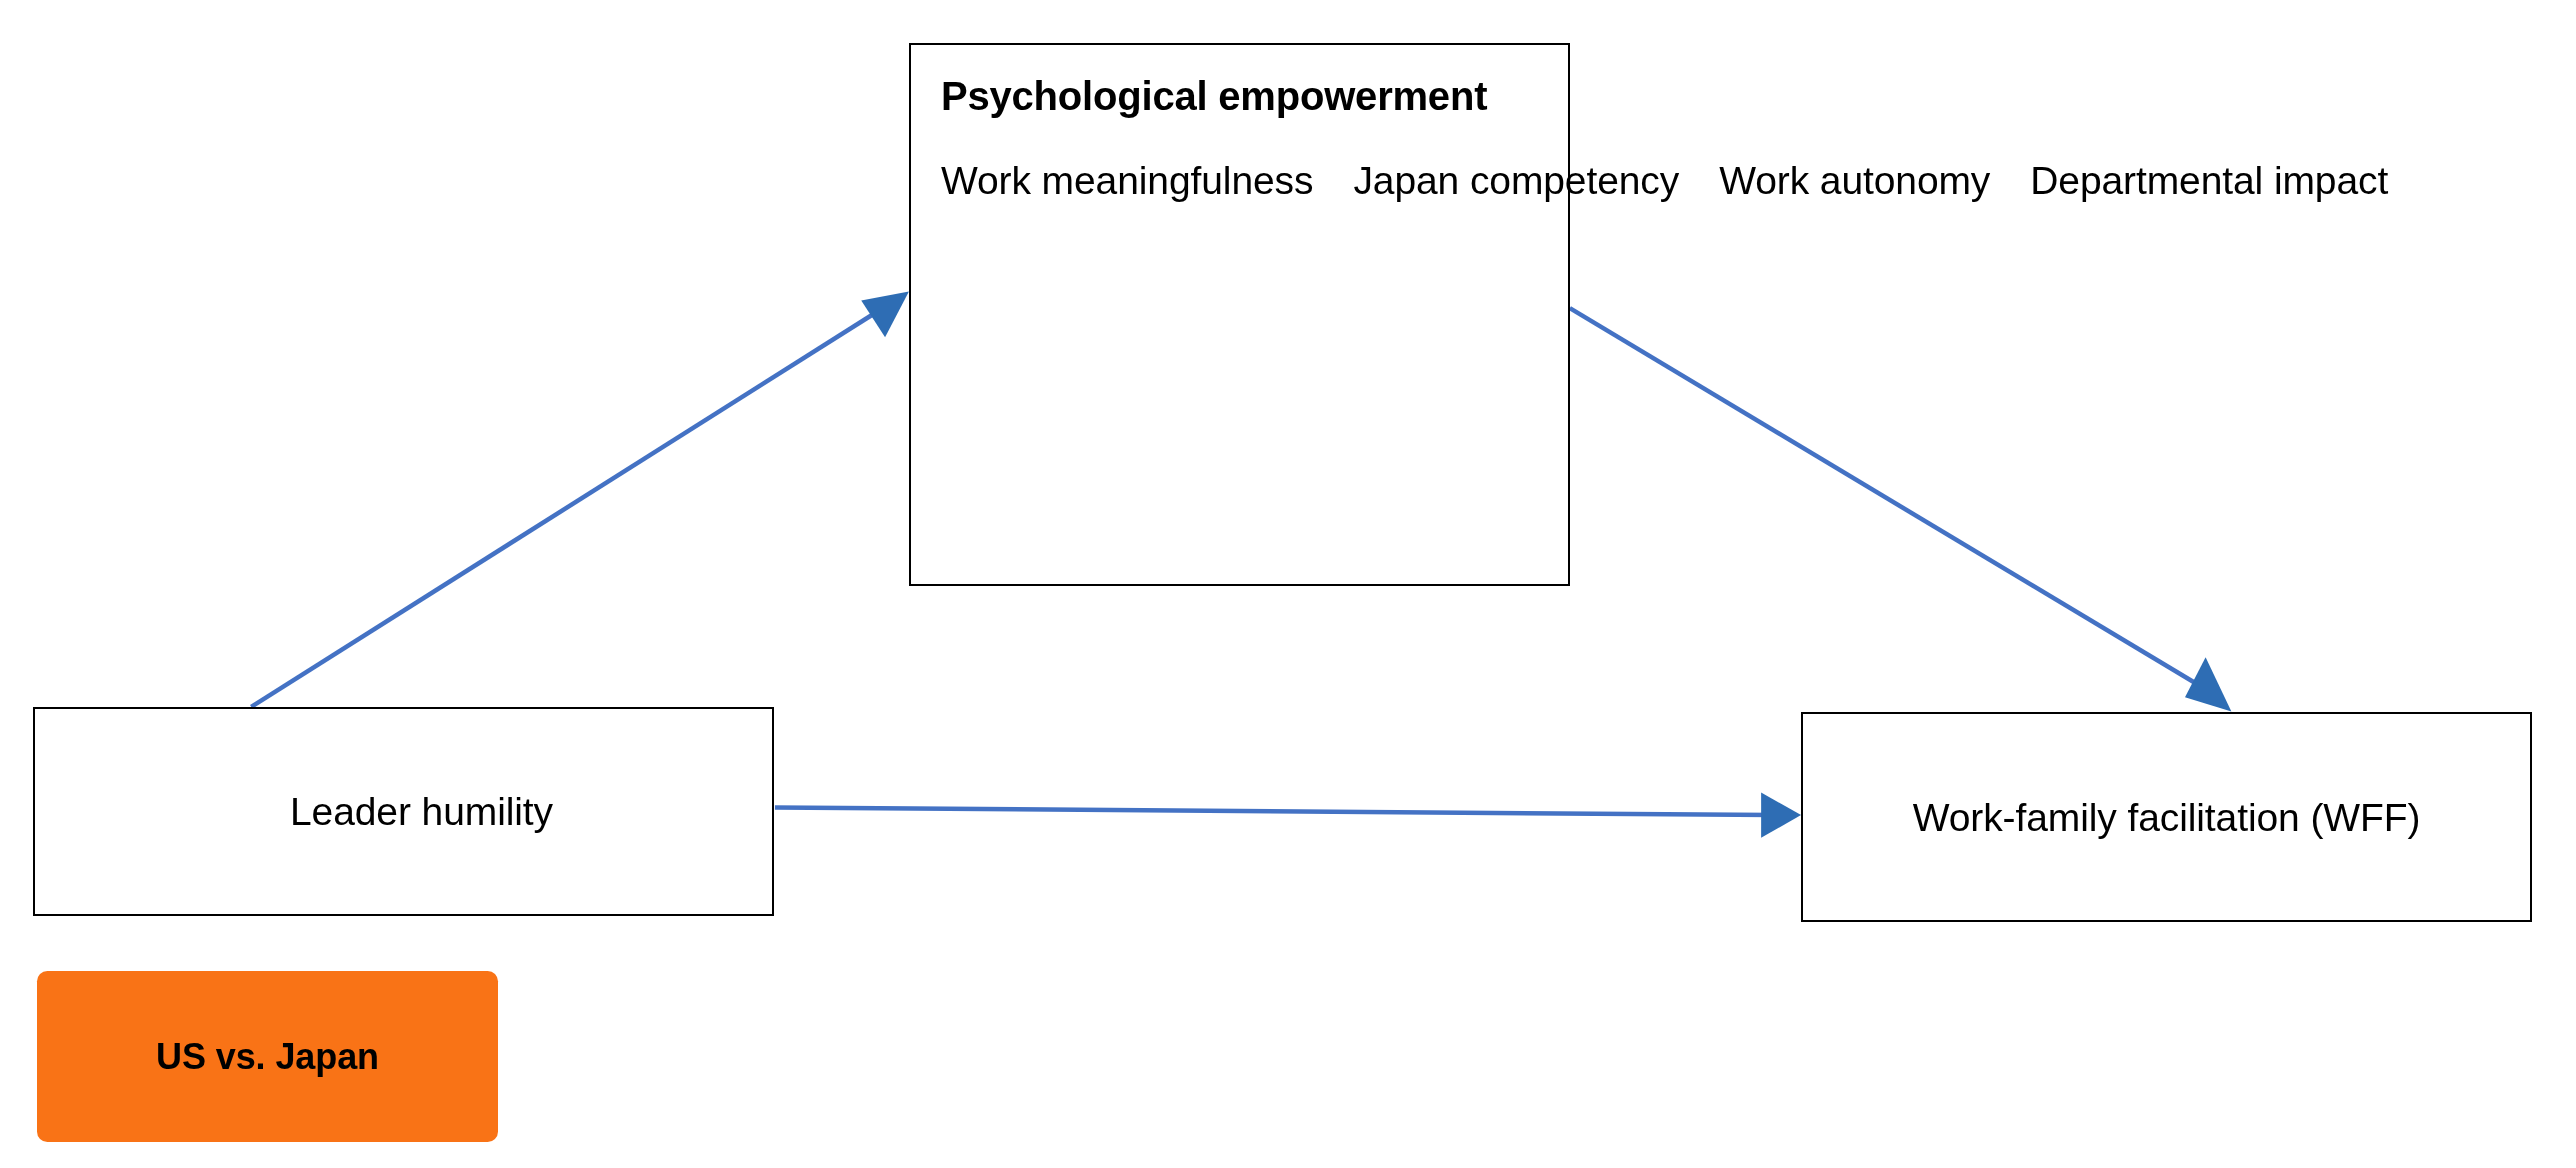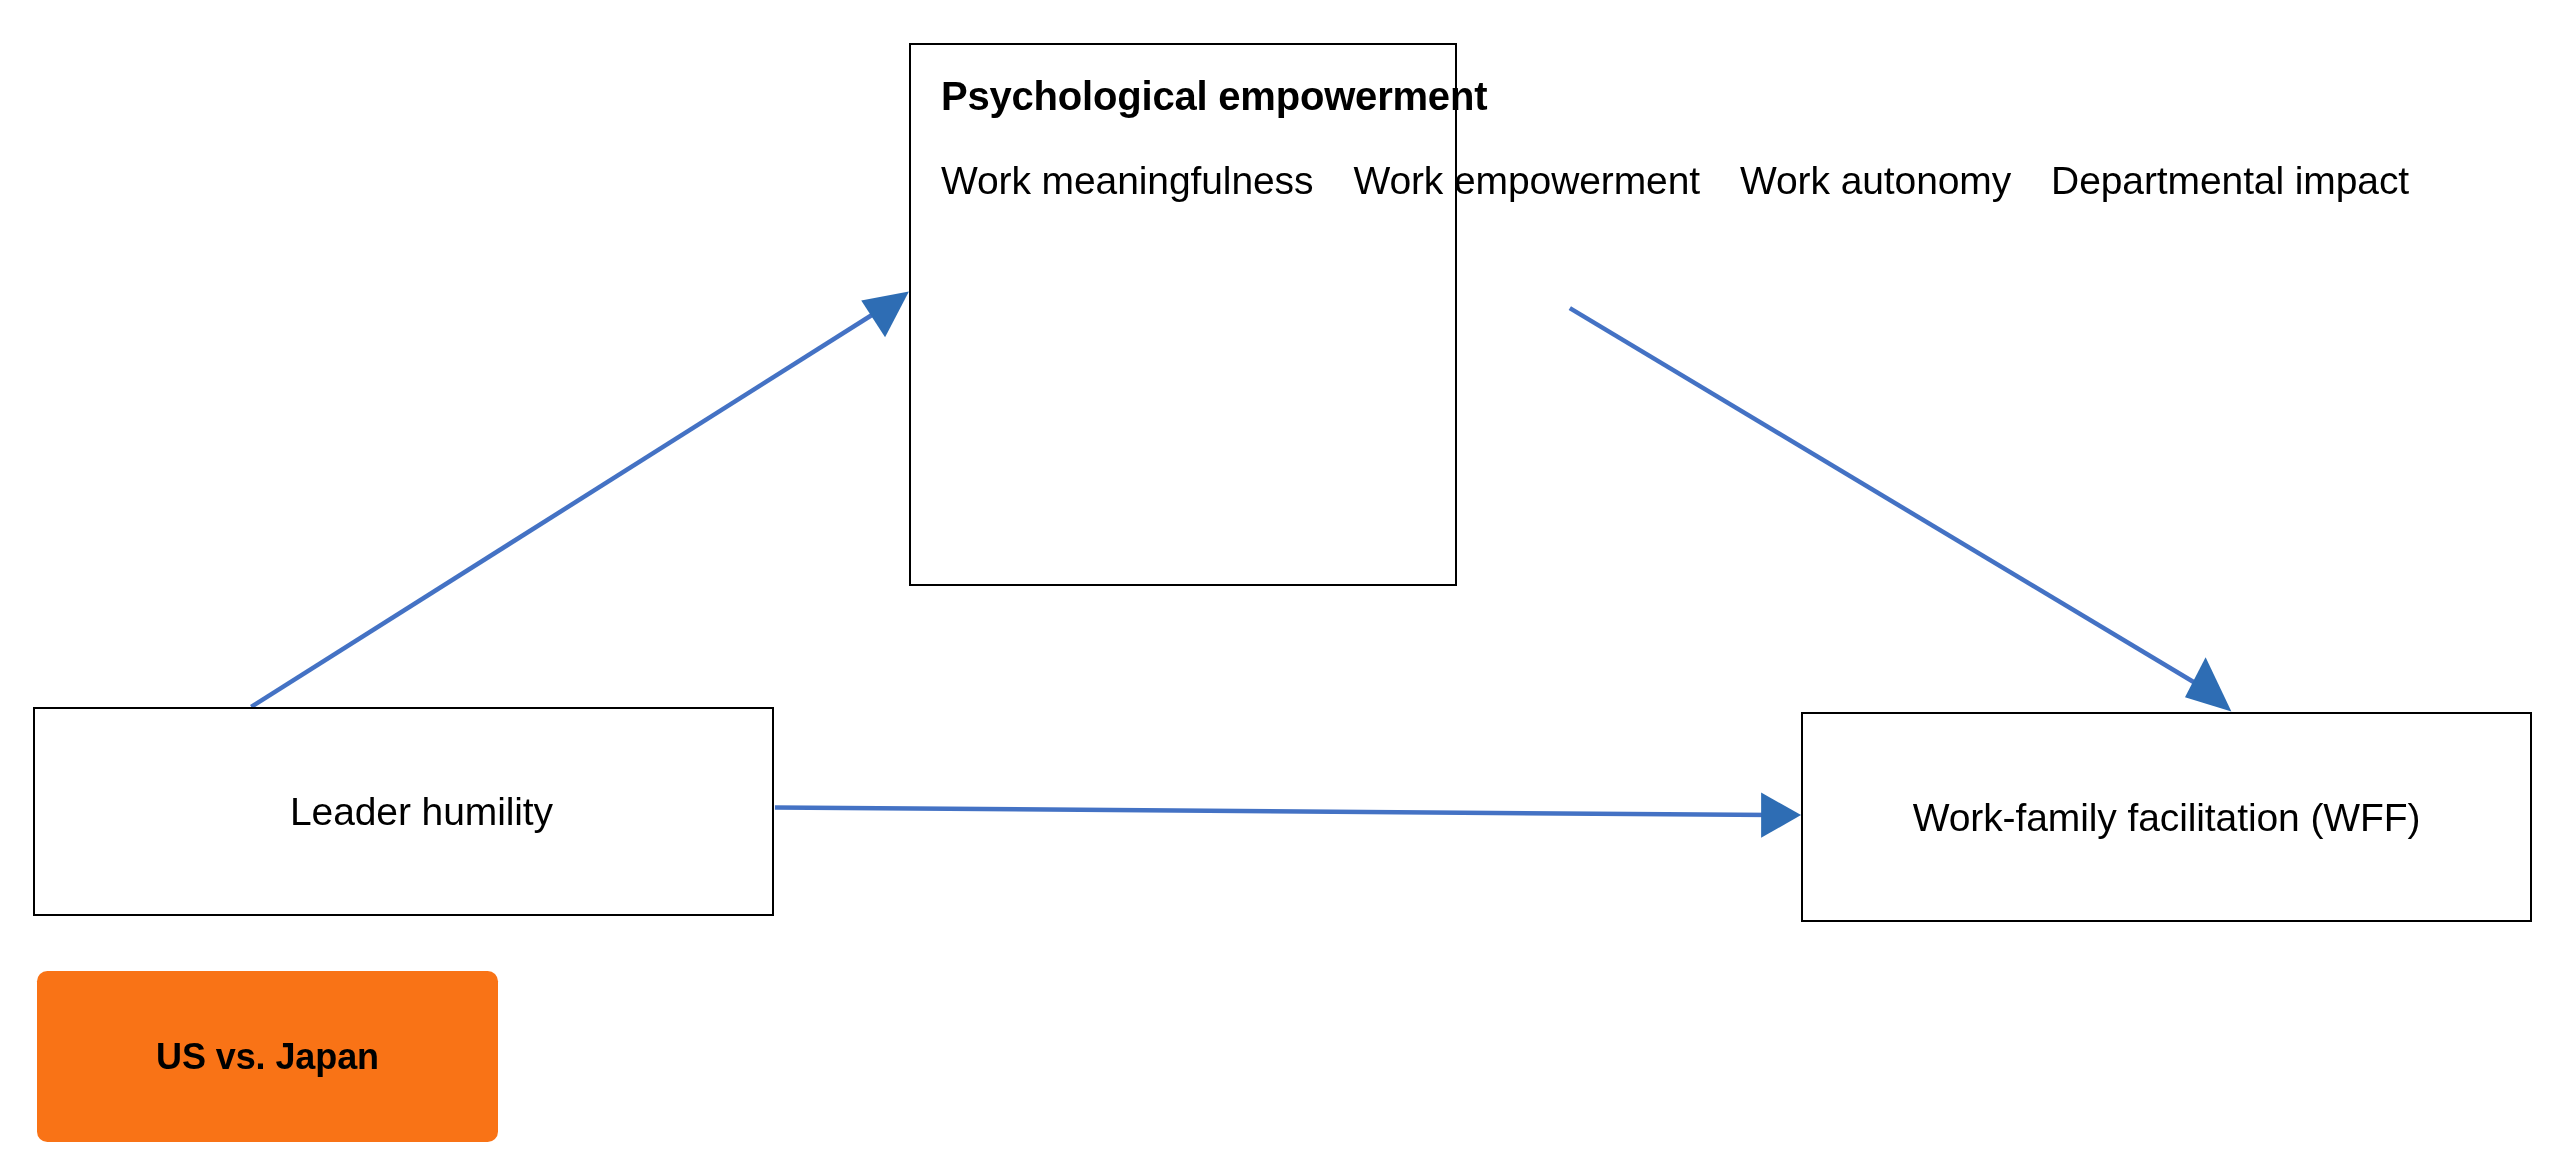--- a/index.html
+++ b/index.html
@@ -28,21 +28,21 @@
     border: 2.6px solid #000000;
     display: flex;
     flex-direction: column;
     z-index: 3;
   }
 
   
   #box-empowerment {
     left: 909px;
     top: 43px;
-    width: 548px;
+    width: 661px;
     height: 543px;
     padding: 30px 16px 0 30px;
     justify-content: flex-start;
     align-items: flex-start;
   }
   .box-title {
     font-size: 40px;
     font-weight: bold;
     color: #000000;
     line-height: 1.05;
@@ -144,21 +144,21 @@
     <g>
       <line x1="1203" y1="1253" x2="2752" y2="1265" stroke="#4472C4" stroke-width="7"></line>
       <polygon points="2796,1265 2734,1230 2734,1300" fill="#2E6DB4"></polygon>
     </g>
   </svg>
 
   <div class="node" id="box-empowerment">
     <div class="box-title">Psychological empowerment</div>
     <div class="box-list">
       <div class="box-list-item">Work meaningfulness</div>
-      <div class="box-list-item">Work empowerment</div>
+      <div class="box-list-item">Japan competency</div>
       <div class="box-list-item">Work autonomy</div>
       <div class="box-list-item">Departmental impact</div>
     </div>
   </div>
 
   <div class="node" id="box-leader">
     <div class="node-label">Leader humility</div>
   </div>
 
   <div class="node" id="box-wff">

